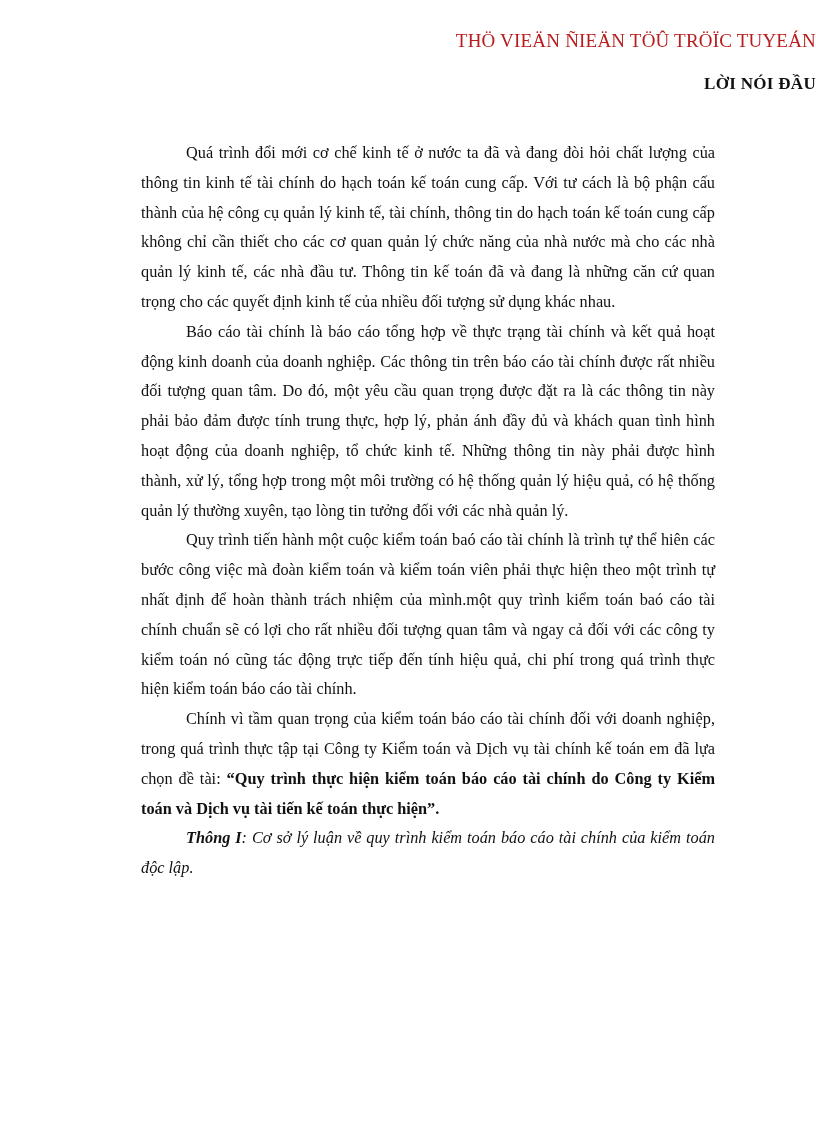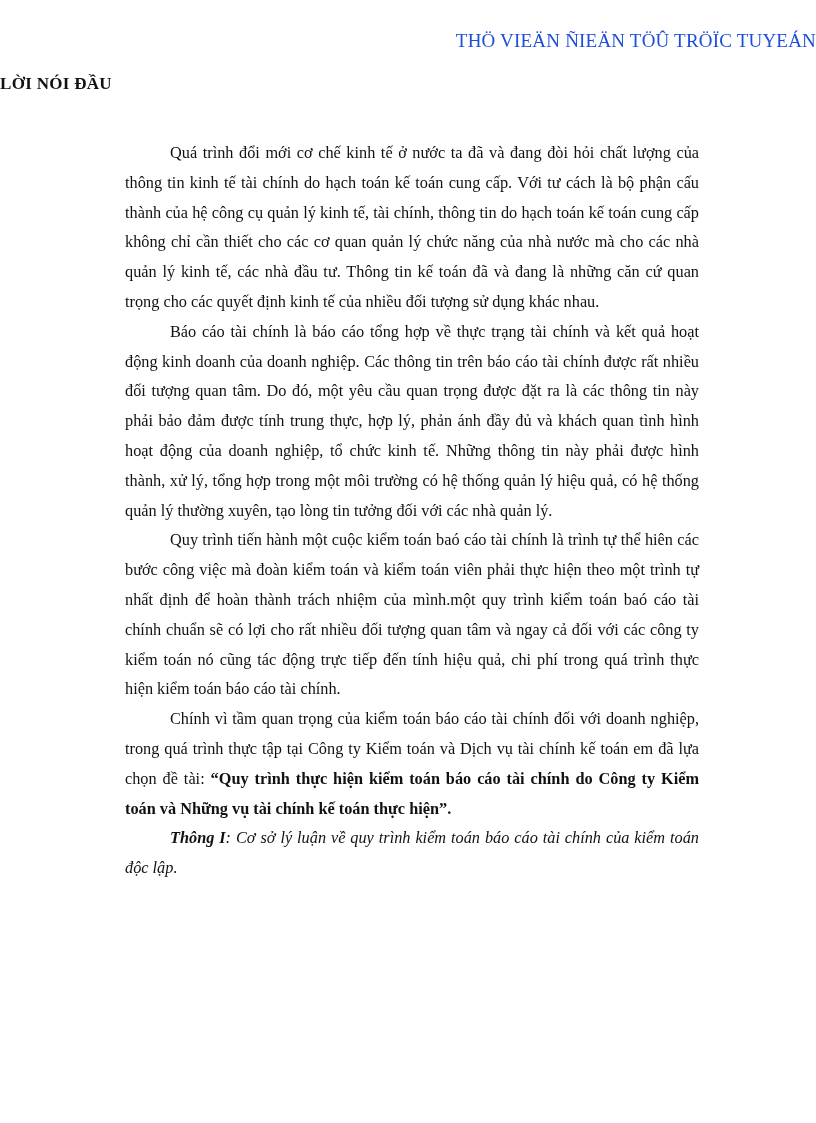--- a/index.html
+++ b/index.html
@@ -15,37 +15,37 @@
       font-family: "Liberation Serif", "DejaVu Serif", serif;
       color: #111111;
     }
     .header-banner {
       position: absolute;
       top: 30px;
       right: 0px;
       font-size: 19px;
       letter-spacing: 0.2px;
       white-space: nowrap;
-      color: #1d4ed8;
+      color: #b91c1c;
       text-align: center;
     }
     .page-title {
       position: absolute;
       top: 74px;
       left: 0;
       width: 816px;
-      text-align: left;
+      text-align: right;
       font-weight: bold;
       font-size: 17px;
       letter-spacing: 0.3px;
     }
     .body-text {
       position: absolute;
       top: 138px;
-      left: 125px;
+      left: 141px;
       width: 574px;
       font-size: 16.3px;
       line-height: 29.8px;
     }
     .para {
       margin: 0;
       text-indent: 45px;
       text-align: justify;
     }
     .para.no-indent {
@@ -65,15 +65,15 @@
 <body>
 
 <div class="header-banner">THÖ VIEÄN ÑIEÄN TÖÛ TRÖÏC TUYEÁN</div>
 
 <div class="page-title">LỜI NÓI ĐẦU</div>
 
 <div class="body-text">
   <p class="para">Quá trình đổi mới cơ chế kinh tế ở nước ta đã và đang đòi hỏi chất lượng của thông tin kinh tế tài chính do hạch toán kế toán cung cấp. Với tư cách là bộ phận cấu thành của hệ công cụ quản lý kinh tế, tài chính, thông tin do hạch toán kế toán cung cấp không chỉ cần thiết cho các cơ quan quản lý chức năng của nhà nước mà cho các nhà quản lý kinh tế, các nhà đầu tư. Thông tin kế toán đã và đang là những căn cứ quan trọng cho các quyết định kinh tế của nhiều đối tượng sử dụng khác nhau.</p>
   <p class="para">Báo cáo tài chính là báo cáo tổng hợp về thực trạng tài chính và kết quả hoạt động kinh doanh của doanh nghiệp. Các thông tin trên báo cáo tài chính được rất nhiều đối tượng quan tâm. Do đó, một yêu cầu quan trọng được đặt ra là các thông tin này phải bảo đảm được tính trung thực, hợp lý, phản ánh đầy đủ và khách quan tình hình hoạt động của doanh nghiệp, tổ chức kinh tế. Những thông tin này phải được hình thành, xử lý, tổng hợp trong một môi trường có hệ thống quản lý hiệu quả, có hệ thống quản lý thường xuyên, tạo lòng tin tưởng đối với các nhà quản lý.</p>
   <p class="para">Quy  trình tiến hành một cuộc kiểm toán baó cáo tài chính là trình tự thể hiên các bước công việc mà đoàn kiểm toán và kiểm toán viên phải thực hiện theo một trình tự nhất định để hoàn thành trách nhiệm của mình.một quy trình kiểm toán baó cáo tài chính chuẩn sẽ có lợi cho rất nhiều đối tượng quan tâm và ngay cả đối với các công ty kiểm toán nó cũng tác động trực tiếp đến tính hiệu quả, chi phí trong quá trình thực hiện kiểm toán báo cáo tài chính.</p>
-  <p class="para last-left"><span>Chính vì tầm quan trọng của kiểm toán báo cáo tài chính đối với doanh nghiệp, trong quá trình thực tập tại Công ty Kiểm toán và Dịch vụ tài chính kế toán em đã lựa chọn đề tài: </span><span class="bold">“Quy trình thực hiện kiểm toán báo cáo tài chính do Công ty Kiểm toán và Những vụ tài chính kế toán thực hiện”.</span></p>
+  <p class="para last-left"><span>Chính vì tầm quan trọng của kiểm toán báo cáo tài chính đối với doanh nghiệp, trong quá trình thực tập tại Công ty Kiểm toán và Dịch vụ tài chính kế toán em đã lựa chọn đề tài: </span><span class="bold">“Quy trình thực hiện kiểm toán báo cáo tài chính do Công ty Kiểm toán và Dịch vụ tài tiến kế toán thực hiện”.</span></p>
   <p class="para italic last-left"><span class="bold">Thông I</span><span>: Cơ sở lý luận về quy trình kiểm toán báo cáo tài chính của kiểm toán độc lập.</span></p>
 </div>
 
 </body></html>

